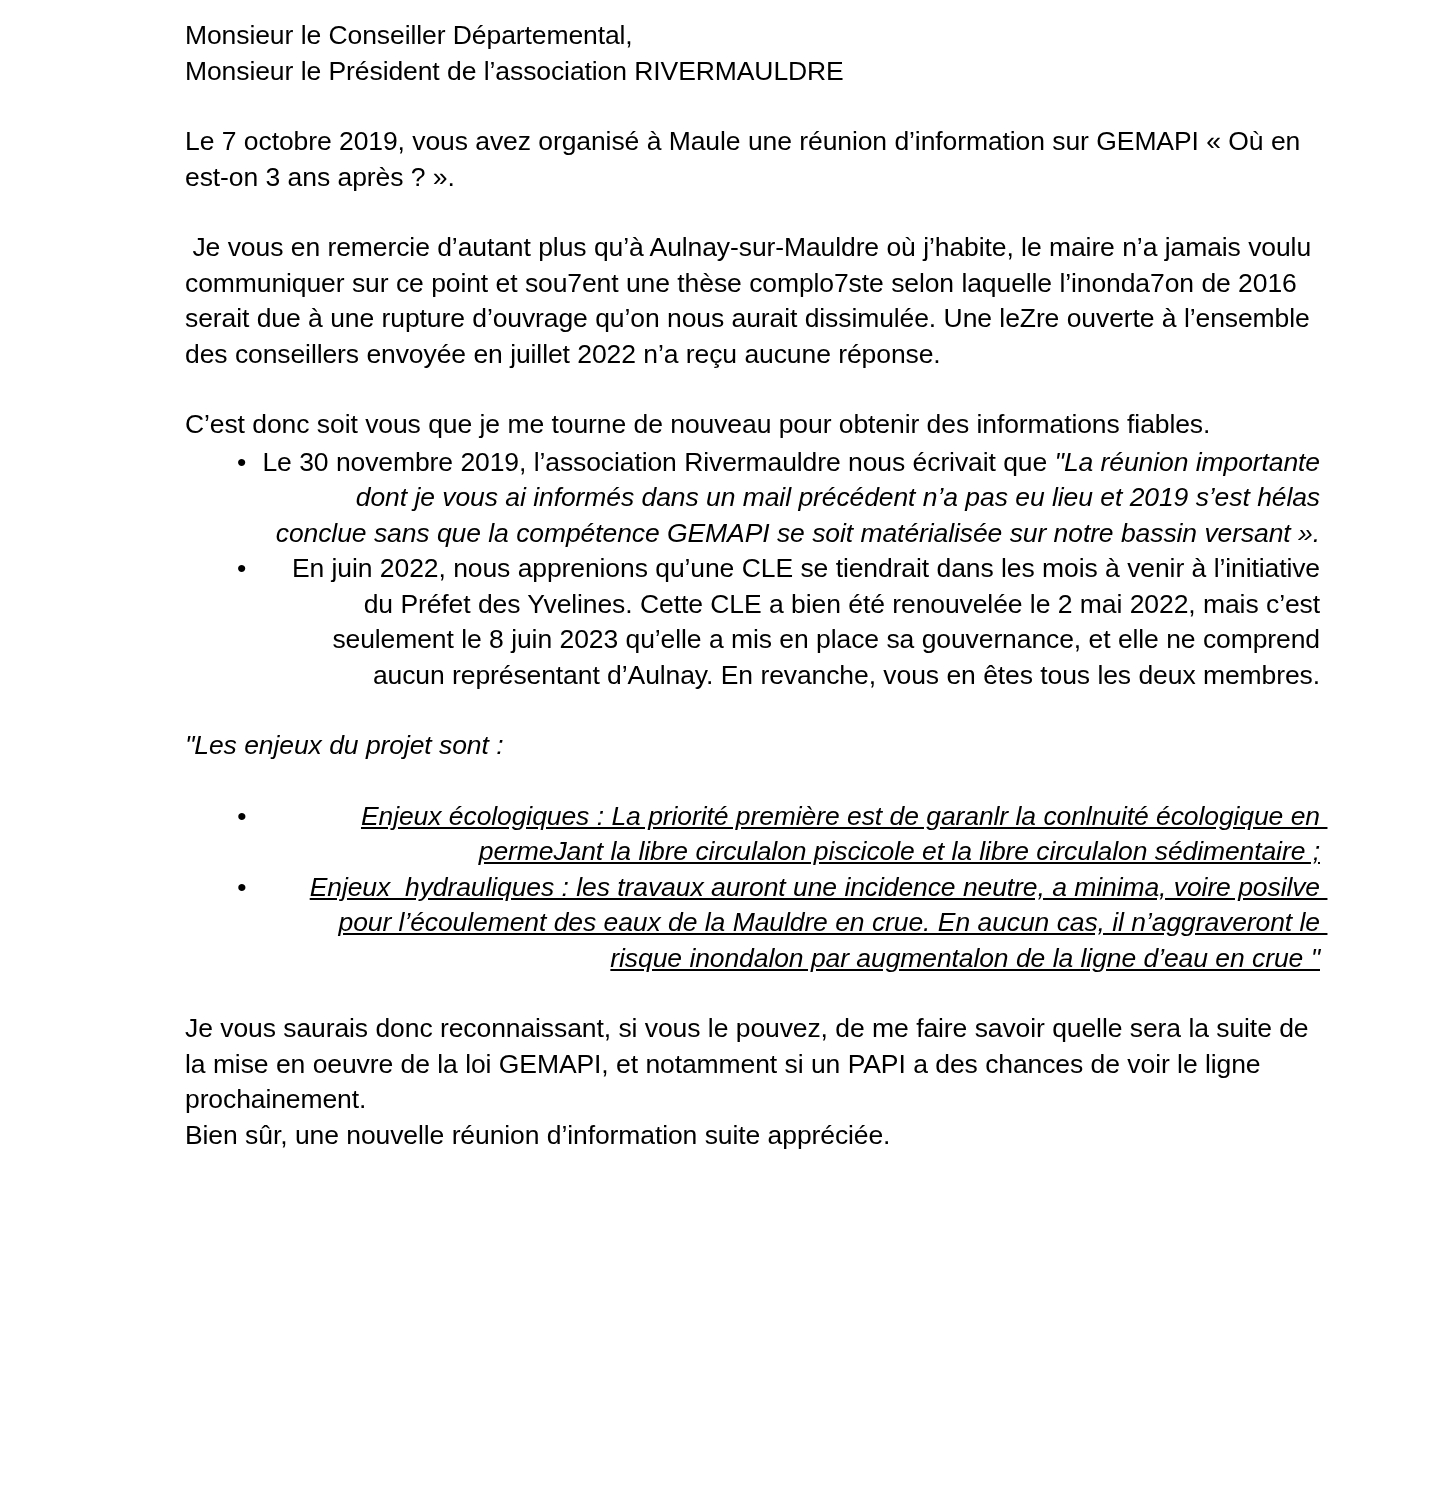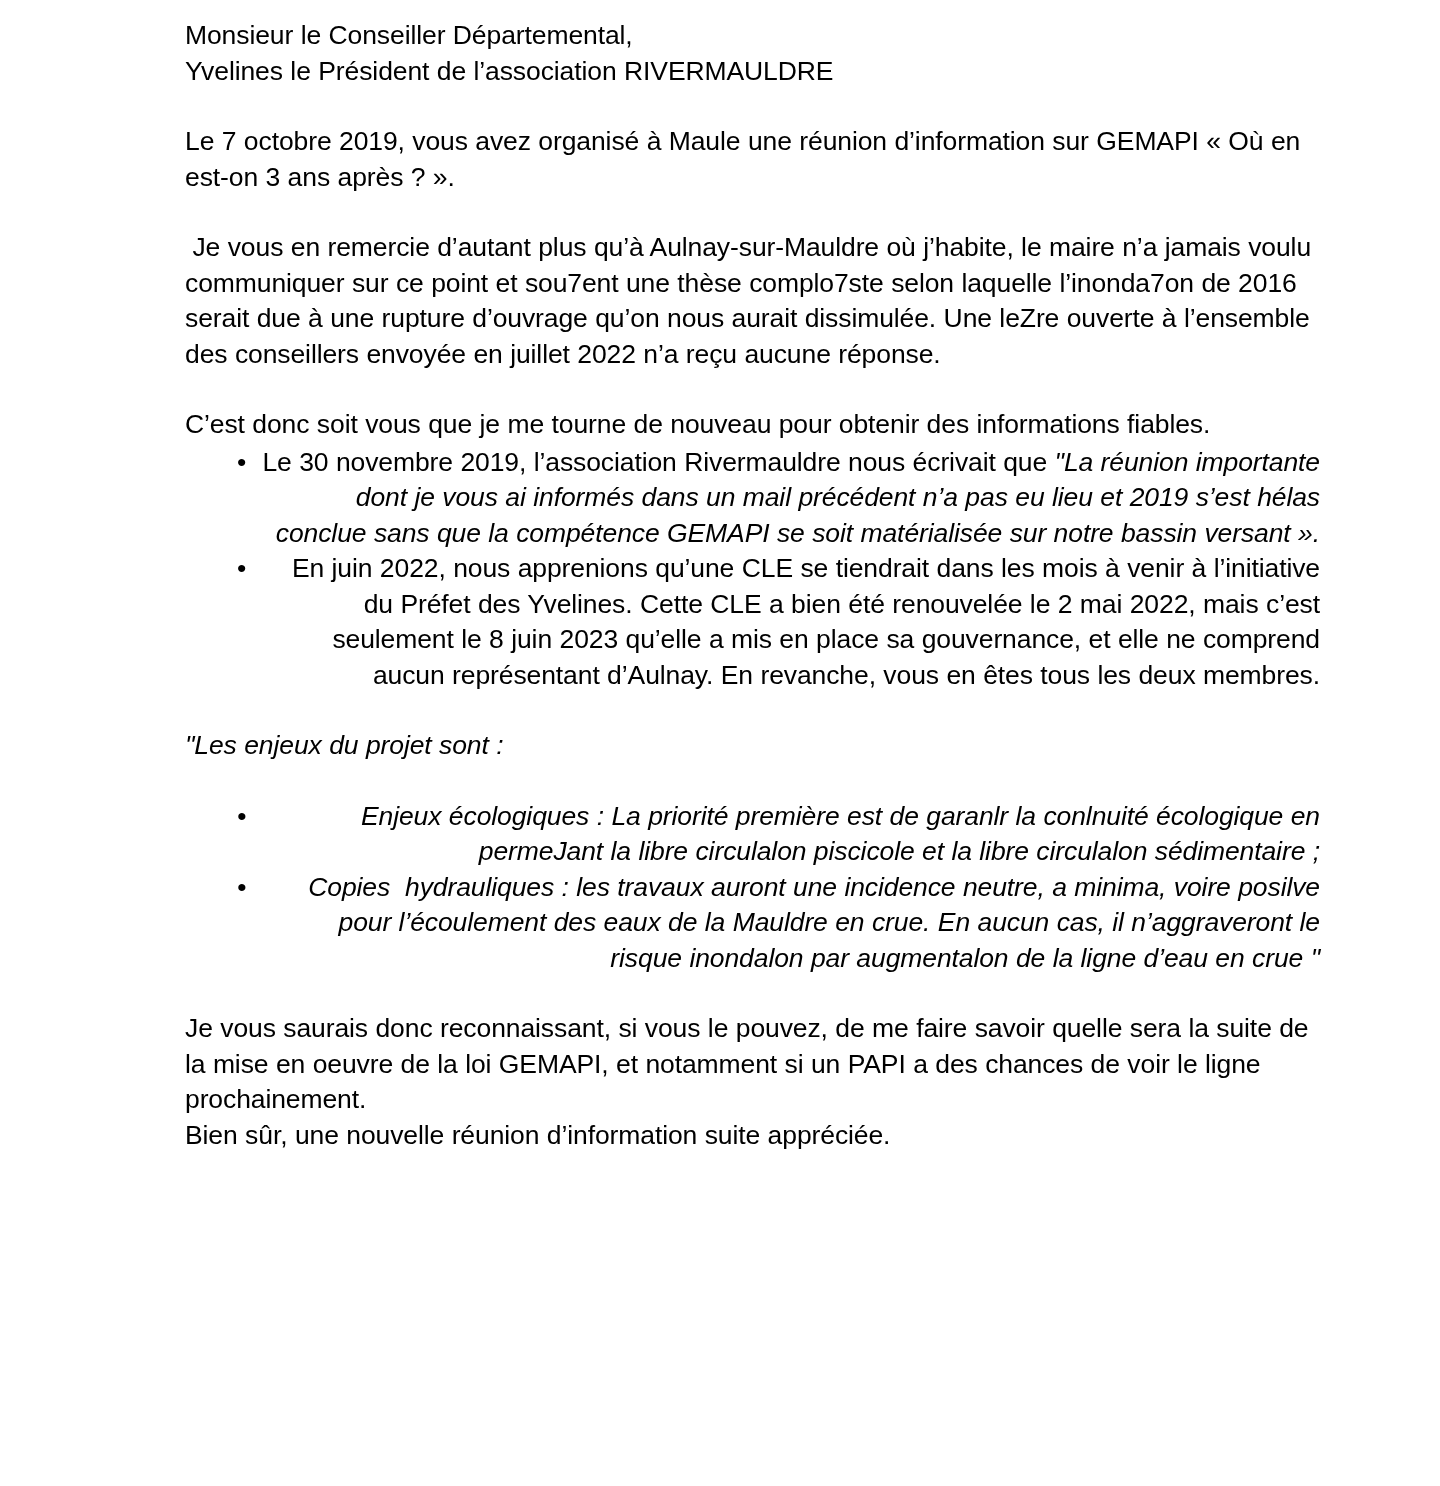--- a/index.html
+++ b/index.html
@@ -63,39 +63,39 @@
     font-style: italic;
   }
 </style>
 </head>
 <body>
 
 <div id="page">
   <div class="doc">
 
     <p class="para">Monsieur le Conseiller Départemental,</p>
-    <p class="para">Yvelines le Président de l’association RIVERMAULDRE</p>
+    <p class="para">Monsieur le Président de l’association RIVERMAULDRE</p>
 
     <p class="para gap-before">Le 7 octobre 2019, vous avez organisé à Maule une réunion d’information sur GEMAPI « Où en est-on 3 ans après ? ».</p>
 
     <p class="para gap-before"> Je vous en remercie d’autant plus qu’à Aulnay-sur-Mauldre où j’habite, le maire n’a jamais voulu communiquer sur ce point et sou7ent une thèse complo7ste selon laquelle l’inonda7on de 2016 serait due à une rupture d’ouvrage qu’on nous aurait dissimulée. Une leZre ouverte à l’ensemble des conseillers envoyée en juillet 2022 n’a reçu aucune réponse.</p>
 
     <p class="para gap-before">C’est donc soit vous que je me tourne de nouveau pour obtenir des informations fiables.</p>
 
     <ul class="bullets tight">
       <li><span>Le 30 novembre 2019, l’association Rivermauldre nous écrivait que </span><span class="ital">"La réunion importante dont je vous ai informés dans un mail précédent n’a pas eu lieu et 2019 s’est hélas conclue sans que la compétence GEMAPI se soit matérialisée sur notre bassin versant ».</span></li>
       <li><span>En juin 2022, nous apprenions qu’une CLE se tiendrait dans les mois à venir à l’initiative du Préfet des Yvelines. Cette CLE a bien été renouvelée le 2 mai 2022, mais c’est seulement le 8 juin 2023 qu’elle a mis en place sa gouvernance, et elle ne comprend aucun représentant d’Aulnay. En revanche, vous en êtes tous les deux membres.</span></li>
     </ul>
 
 
     <p class="para gap-before" style="font-style:italic;">"Les enjeux du projet sont :</p>
 
-    <ul class="bullets" style="margin-top:35px;">
+    <ul class="bullets" style="margin-top:35px;text-decoration:underline;">
       <li class="ital">Enjeux écologiques : La priorité première est de garanlr la conlnuité écologique en permeJant la libre circulalon piscicole et la libre circulalon sédimentaire ;</li>
-      <li class="ital">Copies  hydrauliques : les travaux auront une incidence neutre, a minima, voire posilve pour l’écoulement des eaux de la Mauldre en crue. En aucun cas, il n’aggraveront le risque inondalon par augmentalon de la ligne d’eau en crue "</li>
+      <li class="ital">Enjeux  hydrauliques : les travaux auront une incidence neutre, a minima, voire posilve pour l’écoulement des eaux de la Mauldre en crue. En aucun cas, il n’aggraveront le risque inondalon par augmentalon de la ligne d’eau en crue "</li>
     </ul>
 
     <p class="para gap-before">Je vous saurais donc reconnaissant, si vous le pouvez, de me faire savoir quelle sera la suite de la mise en oeuvre de la loi GEMAPI, et notamment si un PAPI a des chances de voir le ligne prochainement.</p>
     <p class="para">Bien sûr, une nouvelle réunion d’information suite appréciée.</p>
 
     <p class="para gap-before">Sincères salutations.</p>
 
     <p class="para gap-before">Copies : APMSVM, Mairie d’aulnay</p>
 
   </div>

